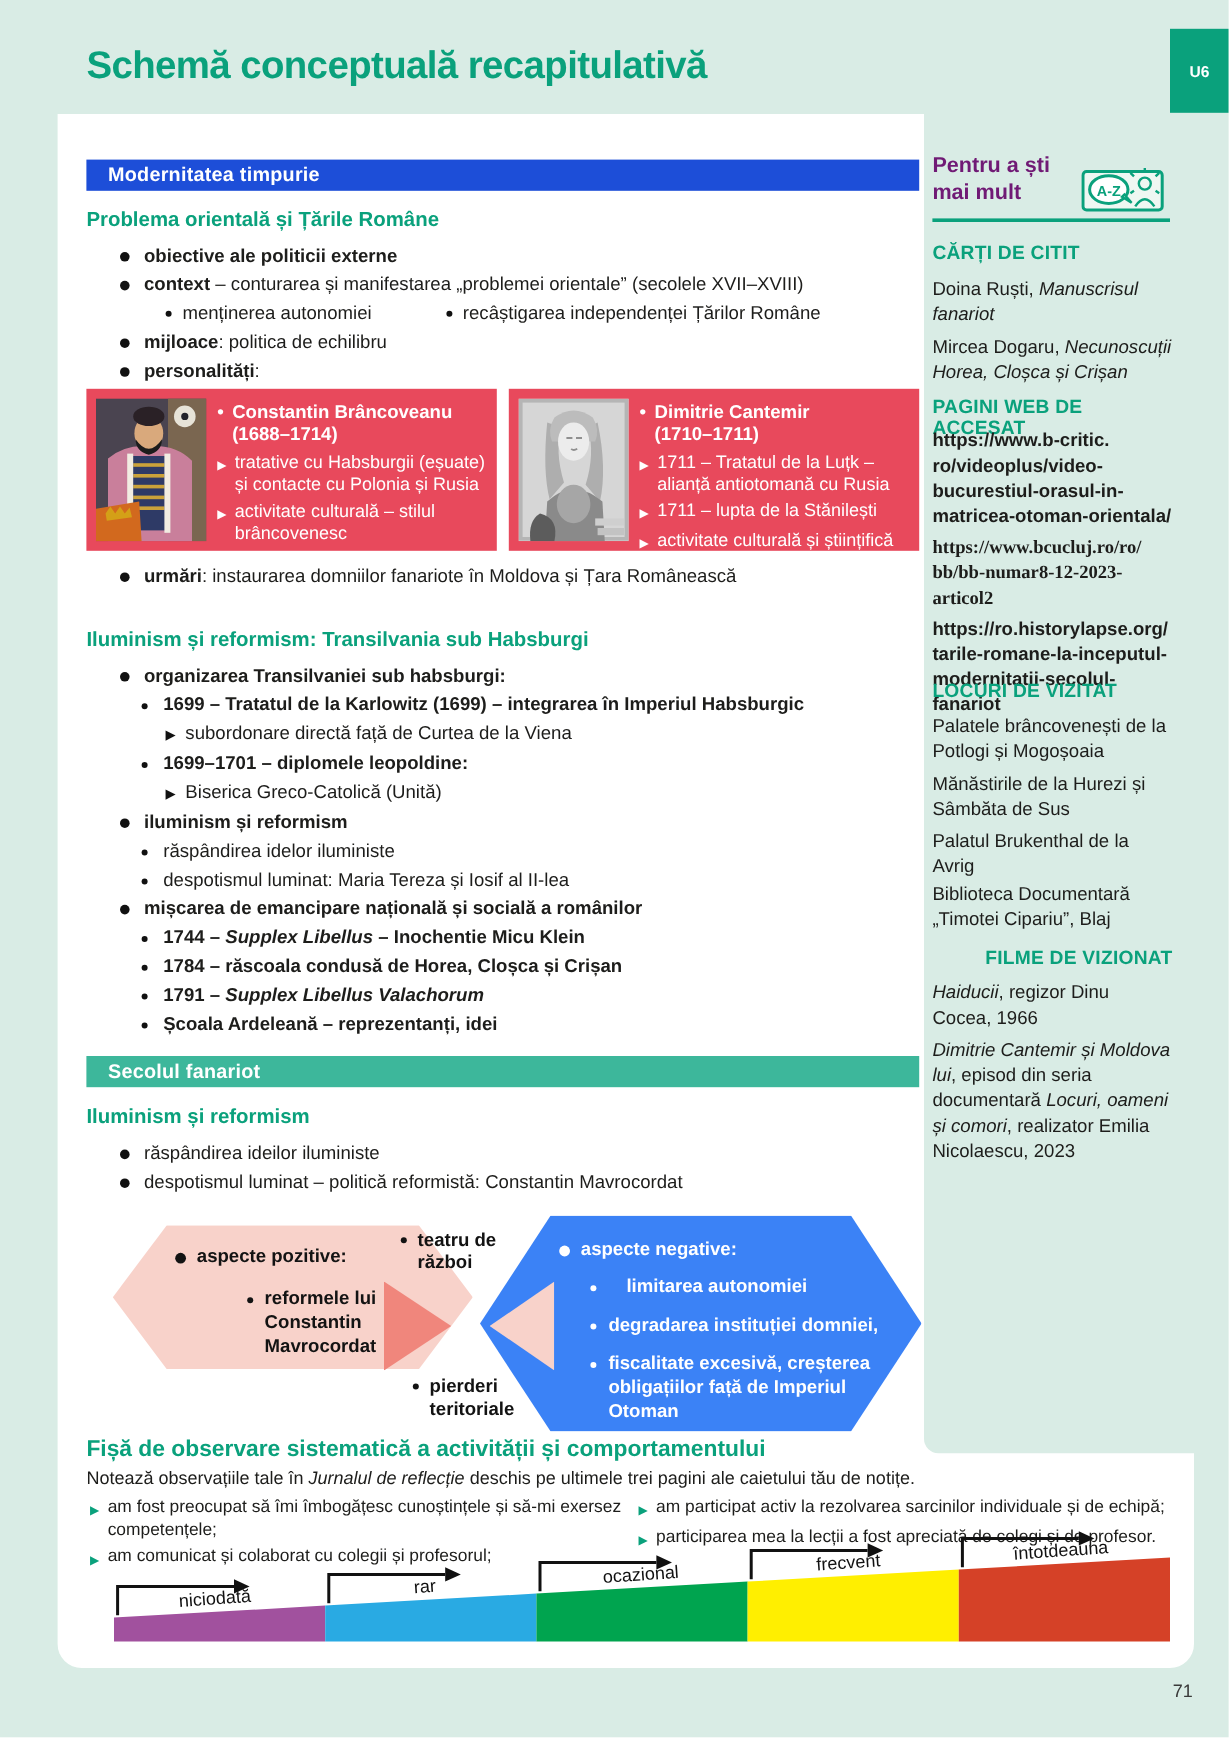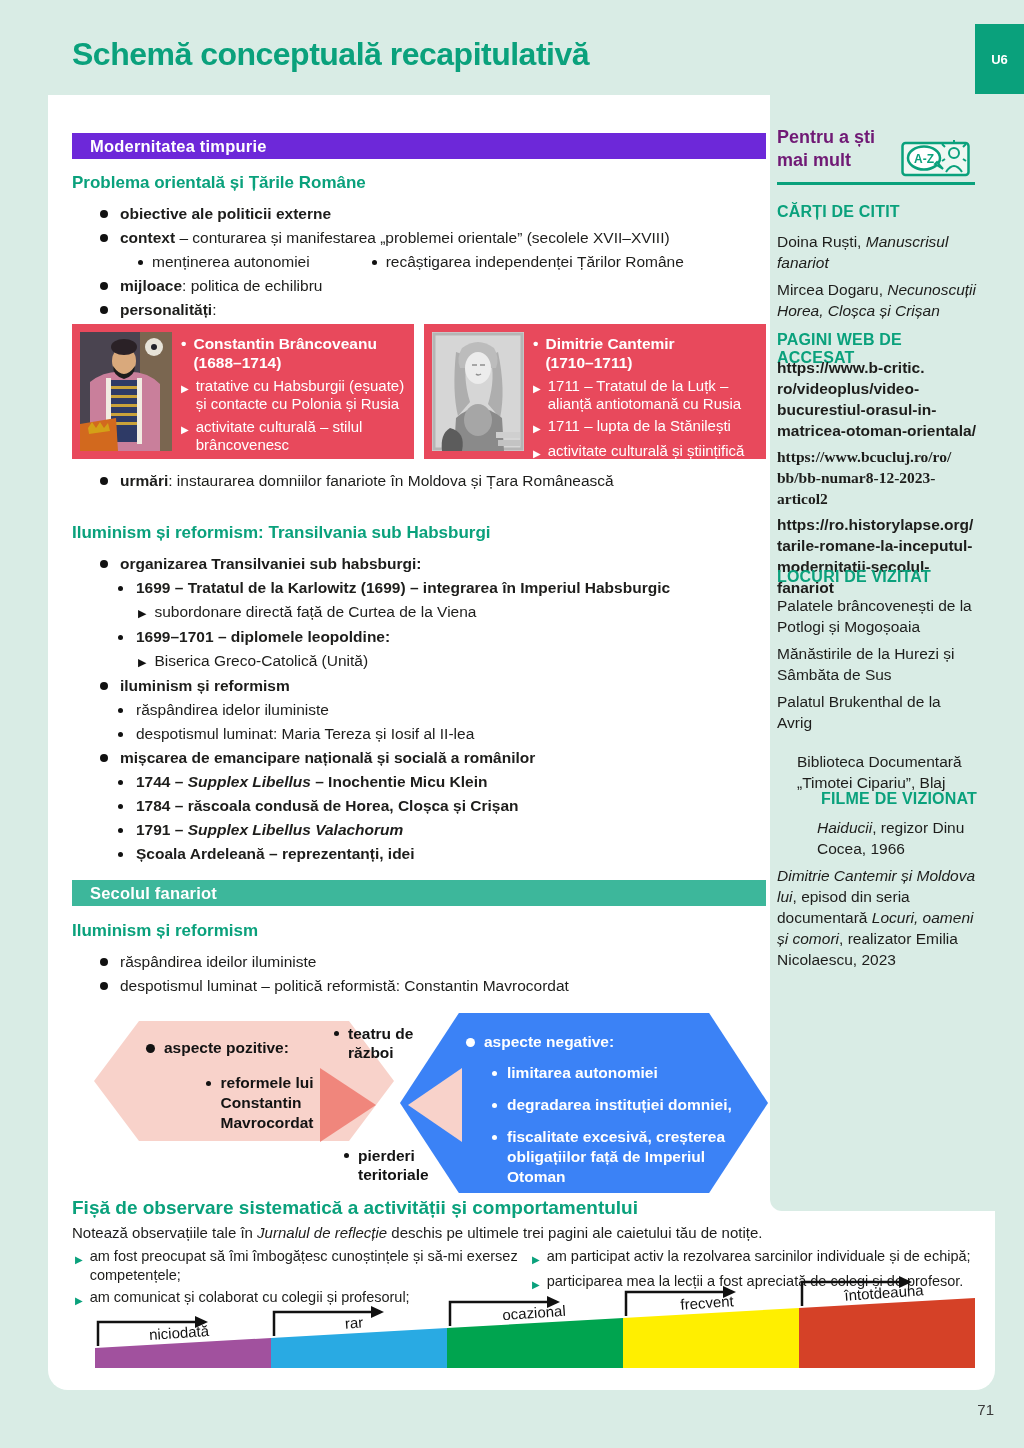--- a/index.html
+++ b/index.html
@@ -83,39 +83,39 @@
 
   
   .sb { position:absolute; left:777px; width:200px; color:#1d1d1b; }
   .sb-title { top:126px; width:198px; font-size:18px; font-weight:700; color:#701a75; line-height:23px; border-bottom:3px solid #0aa17c; padding-bottom:10px; }
   .sb-icon { position:absolute; left:901px; top:138px; }
   .sb-h { font-size:16px; font-weight:700; color:#0aa17c; letter-spacing:0.2px; }
   .sb-txt { font-size:15.5px; line-height:21px; }
   .sb-url { font-size:15.5px; font-weight:600; line-height:21px; white-space:pre-line; }
   .pos-books-h { top:203px; } .pos-b1 { top:231px; } .pos-b2 { top:279px; }
   .pos-web-h { top:331px; } .pos-u1 { top:357px; } .pos-u2 { top:446px; } .pos-u3 { top:514px; }
-  .pos-places-h { top:568px; } .pos-p1 { top:595px; } .pos-p2 { top:643px; } .pos-p3 { top:691px; } .pos-p4 { top:751px;margin-left:20px; }
-  .pos-films-h { top:790px; } .pos-f1 { top:817px;margin-left:40px; } .pos-f2 { top:865px; }
+  .pos-places-h { top:568px; } .pos-p1 { top:595px; } .pos-p2 { top:643px; } .pos-p3 { top:691px; } .pos-p4 { top:735px; }
+  .pos-films-h { top:790px; } .pos-f1 { top:817px; } .pos-f2 { top:865px; }
 
   .page-number { position:absolute; right:30px; top:1401px; font-size:15px; color:#3a3a3a; }
 </style>
 </head>
 <body>
 
 <div class="page">
 
   <div class="page-title">Schemă conceptuală recapitulativă</div>
   <div class="unit-badge" style="background-color: rgb(10, 161, 124);">U6</div>
 
   <div class="white-box"></div>
   <div class="sidebar-panel"></div>
 
   <div class="main-col">
 
-    <div class="section-bar bar-1" style="background-color: #6d28d9;">
+    <div class="section-bar bar-1" style="background-color: #1d4ed8;">
       <span>Modernitatea timpurie</span>
     </div>
 
     <div class="green-h">Problema orientală și Țările Române</div>
 
     <div class="row">
       <span class="dot1"></span>
       <p class="b">obiective ale politicii externe</p>
     </div>
 
@@ -313,21 +313,21 @@
       </div>
       <div class="tri-shape tri-r" style="background-color: rgb(240, 134, 124);"></div>
 
       <div class="hexagon hex-right" style="background-color: #3b82f6;">
         <div class="hex-title">
             <span class="hdot"></span>
             <span>aspecte negative:</span>
           </div>
         <div class="hex-li">
             <span class="hm"></span>
-            <div style="width:230px;">limitarea autonomiei</div>
+            <div style="width:230px;margin-left:15px;">limitarea autonomiei</div>
           </div>
         <div class="hex-li">
             <span class="hm"></span>
             <div style="width:230px;">degradarea instituției domniei,</div>
           </div>
         <div class="hex-li">
             <span class="hm"></span>
             <div style="width:230px;">fiscalitate excesivă, creșterea obligațiilor față de Imperiul Otoman</div>
           </div>
       </div>

